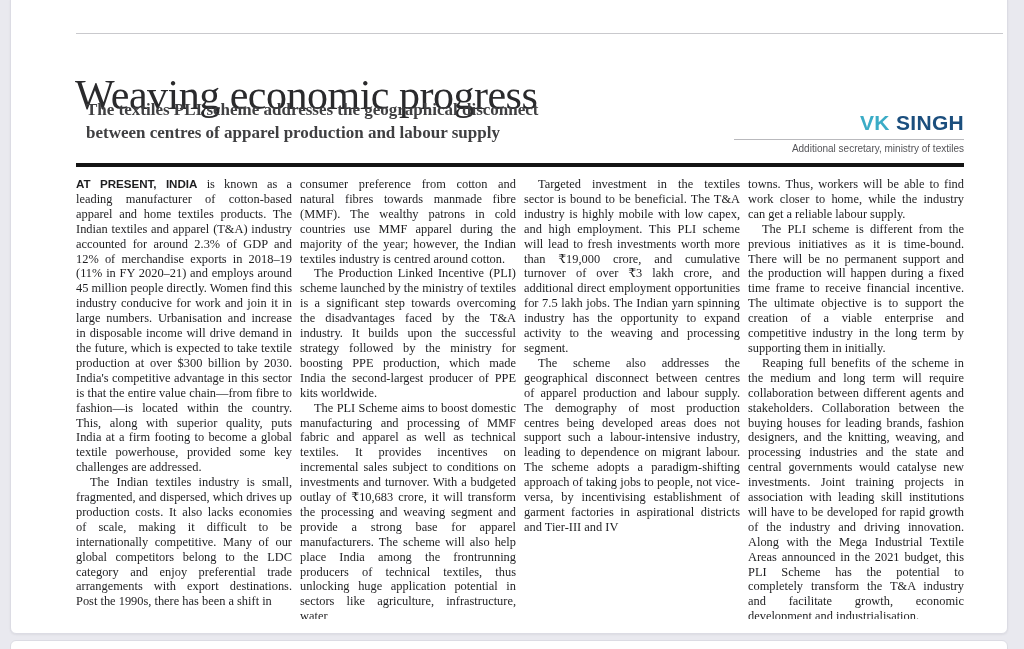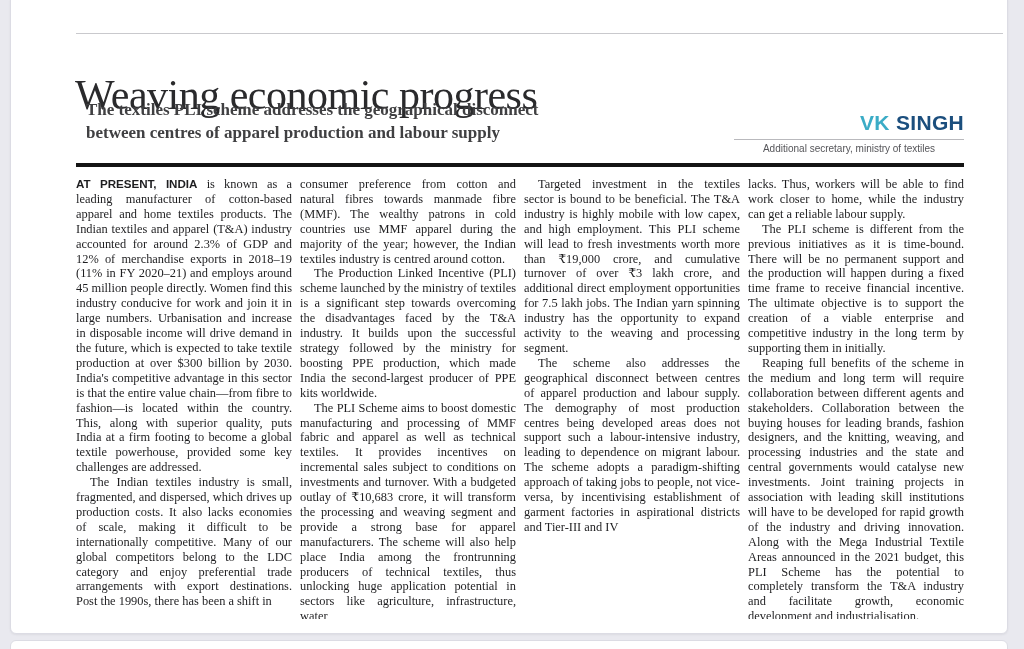--- a/index.html
+++ b/index.html
@@ -72,21 +72,20 @@
   .byline-first { color: #3bacc6; }
   .byline-last  { color: #1b4e7d; }
   .byline-rule {
     margin-top: 4px;
     border-top: 1px solid #b9b9bd;
   }
   .byline-role {
     margin-top: 3px;
     font-size: 10px;
     color: #555559;
-    text-align: center;
   }
 
   .black-bar {
     position: absolute;
     left: 65px; right: 43px; top: 168px;
     height: 4px;
     background: #141414;
   }
 
   .columns {
@@ -147,21 +146,21 @@
         <p class="indent">The Production Linked Incentive (PLI) scheme launched by the ministry of textiles is a significant step towards overcoming the disadvantages faced by the T&amp;A industry. It builds upon the successful strategy followed by the ministry for boosting PPE production, which made India the second-largest producer of PPE kits worldwide.</p>
         <p class="indent">The PLI Scheme aims to boost domestic manufacturing and processing of MMF fabric and apparel as well as technical textiles. It provides incentives on incremental sales subject to conditions on investments and turnover. With a budgeted outlay of ₹10,683 crore, it will transform the processing and weaving segment and provide a strong base for apparel manufacturers. The scheme will also help place India among the frontrunning producers of technical textiles, thus unlocking huge application potential in sectors like agriculture, infrastructure, water,</p>
       </div>
 
       <div class="col">
         <p class="indent">Targeted investment in the textiles sector is bound to be beneficial. The T&amp;A industry is highly mobile with low capex, and high employment. This PLI scheme will lead to fresh investments worth more than ₹19,000 crore, and cumulative turnover of over ₹3 lakh crore, and additional direct employment opportunities for 7.5 lakh jobs. The Indian yarn spinning industry has the opportunity to expand activity to the weaving and processing segment.</p>
         <p class="indent">The scheme also addresses the geographical disconnect between centres of apparel production and labour supply. The demography of most production centres being developed areas does not support such a labour-intensive industry, leading to dependence on migrant labour. The scheme adopts a paradigm-shifting approach of taking jobs to people, not vice-versa, by incentivising establishment of garment factories in aspirational districts and Tier-III and IV</p>
       </div>
 
       <div class="col">
-        <p>lacks. Thus, workers will be able to find work closer to home, while the industry can get a reliable labour supply.</p>
+        <p>towns. Thus, workers will be able to find work closer to home, while the industry can get a reliable labour supply.</p>
         <p class="indent">The PLI scheme is different from the previous initiatives as it is time-bound. There will be no permanent support and the production will happen during a fixed time frame to receive financial incentive. The ultimate objective is to support the creation of a viable enterprise and competitive industry in the long term by supporting them in initially.</p>
         <p class="indent">Reaping full benefits of the scheme in the medium and long term will require collaboration between different agents and stakeholders. Collaboration between the buying houses for leading brands, fashion designers, and the knitting, weaving, and processing industries and the state and central governments would catalyse new investments. Joint training projects in association with leading skill institutions will have to be developed for rapid growth of the industry and driving innovation. Along with the Mega Industrial Textile Areas announced in the 2021 budget, this PLI Scheme has the potential to completely transform the T&amp;A industry and facilitate growth, economic development and industrialisation.</p>
       </div>
 
     </div>
   </div>
 
   <div class="next-card"></div>
 
 </div>

